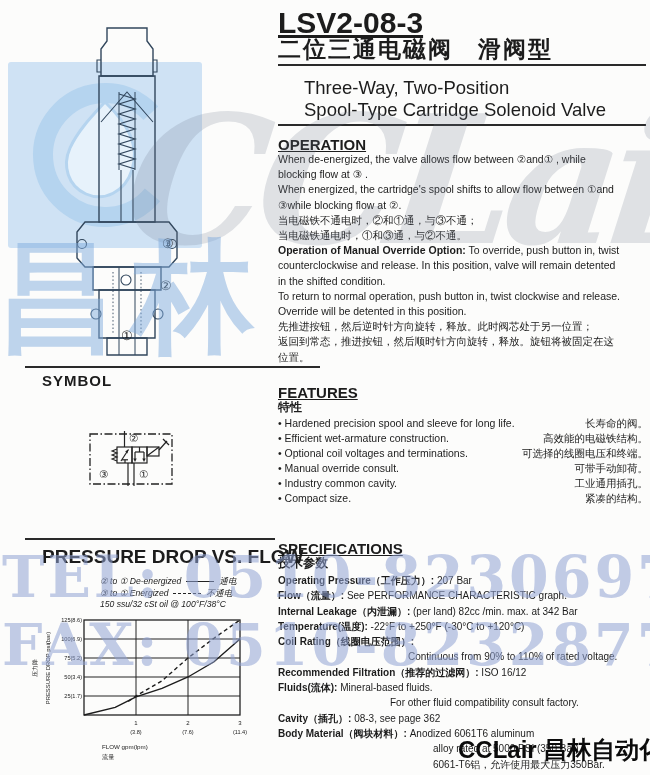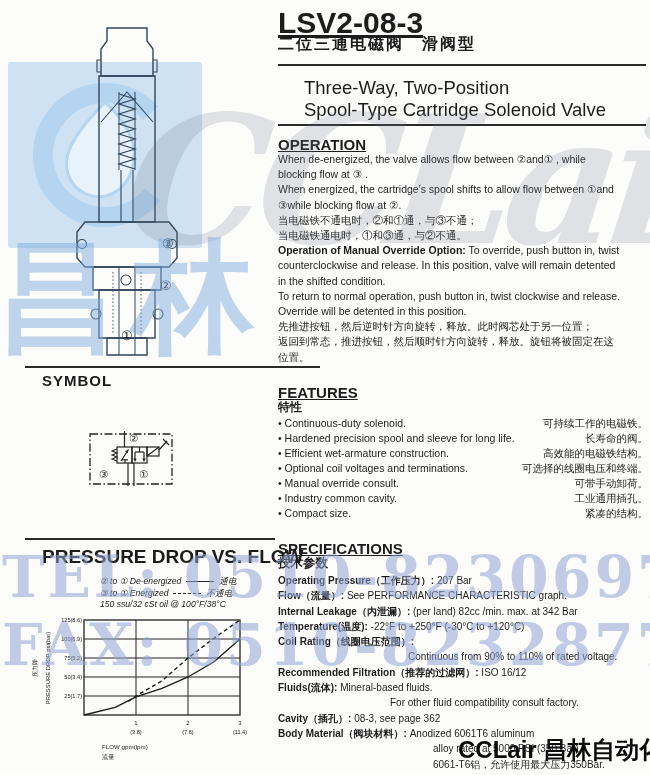--- a/index.html
+++ b/index.html
@@ -13,21 +13,21 @@
      letter-spacing:-10px;transform:skewX(-7deg);pointer-events:none;white-space:nowrap;}
   .wm-cn{left:-4px;top:236px;z-index:4;font-size:122px;line-height:1;font-weight:bold;
      color:rgba(128,172,222,0.50);letter-spacing:14px;pointer-events:none;white-space:nowrap;}
   .wm-tel{left:2px;top:548px;z-index:4;font-family:"DejaVu Serif","Liberation Serif",serif;
      font-weight:bold;font-size:57px;line-height:1;color:rgba(143,163,212,0.55);
      letter-spacing:3px;pointer-events:none;white-space:nowrap;}
   .wm-fax{top:616px;}
   .brand-black{left:458px;top:734px;z-index:6;font-size:24px;font-weight:bold;color:#0b0b0b;white-space:nowrap;}
   
   .title{left:278px;top:6px;font-size:30px;font-weight:bold;z-index:3;text-decoration:underline;}
-  .subtitle-cn{left:278px;top:34px;font-size:16px;font-weight:bold;letter-spacing:2px;z-index:3;}
+  .subtitle-cn{left:278px;top:34px;font-size:23px;font-weight:bold;letter-spacing:2px;z-index:3;}
   .rule{height:0;border-top:2px solid #2a2a2a;z-index:3;}
   .rule-a{left:278px;top:64px;width:368px;}
   .rule-b{left:278px;top:124px;width:368px;}
   .subtitle-en{left:260px;top:77px;font-size:18.5px;line-height:22px;z-index:3;margin-left:44px;}
   
   .sec-h{font-size:15px;font-weight:bold;z-index:3;text-decoration:underline;}
   .op-h{left:278px;top:136px;}
   .op-text{left:278px;top:152px;width:372px;font-size:10.5px;line-height:15.2px;z-index:3;}
   .op-text div{white-space:nowrap;}
   
@@ -173,24 +173,20 @@
   <div>Override will be detented in this position.</div>
   <div>先推进按钮，然后逆时针方向旋转，释放。此时阀芯处于另一位置；</div>
   <div>返回到常态，推进按钮，然后顺时针方向旋转，释放。旋钮将被固定在这</div>
   <div>位置。</div>
 </div>
 
 <div class="abs sec-h feat-h">FEATURES</div>
 <div class="abs feat-cn">特性</div>
 <div class="abs feat-list">
   <div class="feat-row">
-      <span>• Continuous-duty solenoid.</span>
-      <span>可持续工作的电磁铁。</span>
-    </div>
-  <div class="feat-row">
       <span>• Hardened precision spool and sleeve for long life.</span>
       <span>长寿命的阀。</span>
     </div>
   <div class="feat-row">
       <span>• Efficient wet-armature construction.</span>
       <span>高效能的电磁铁结构。</span>
     </div>
   <div class="feat-row">
       <span>• Optional coil voltages and terminations.</span>
       <span>可选择的线圈电压和终端。</span>

